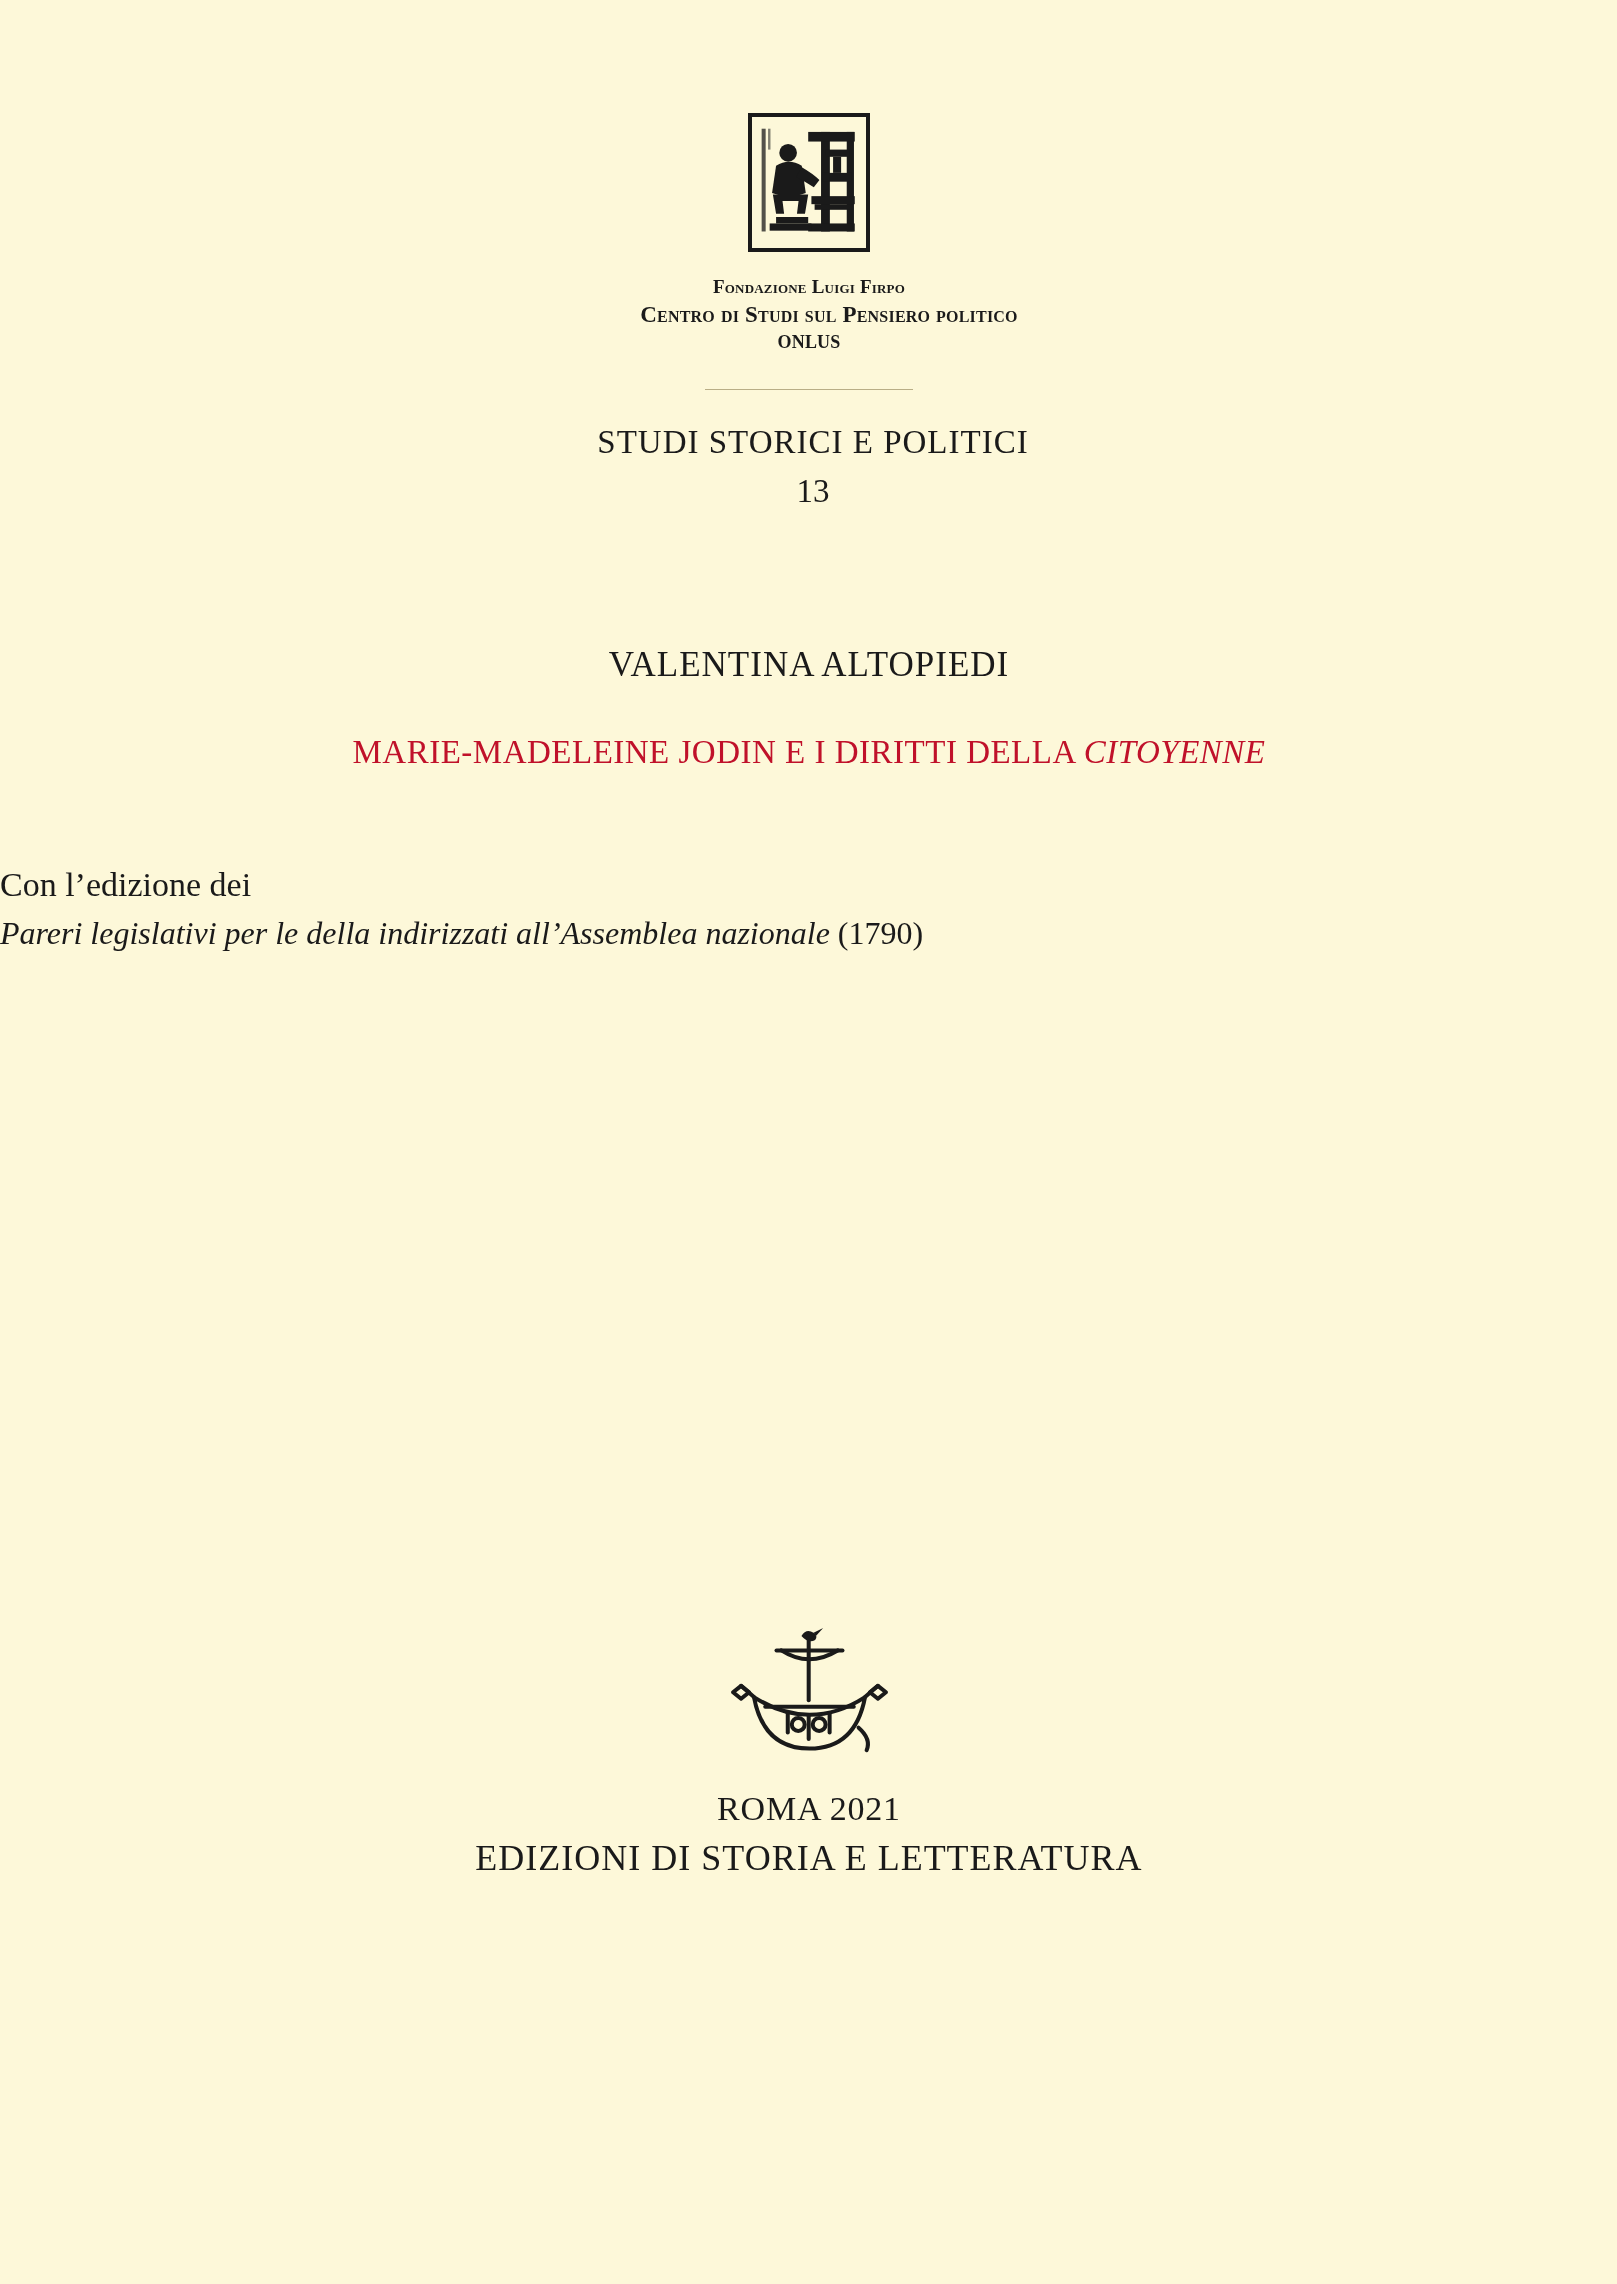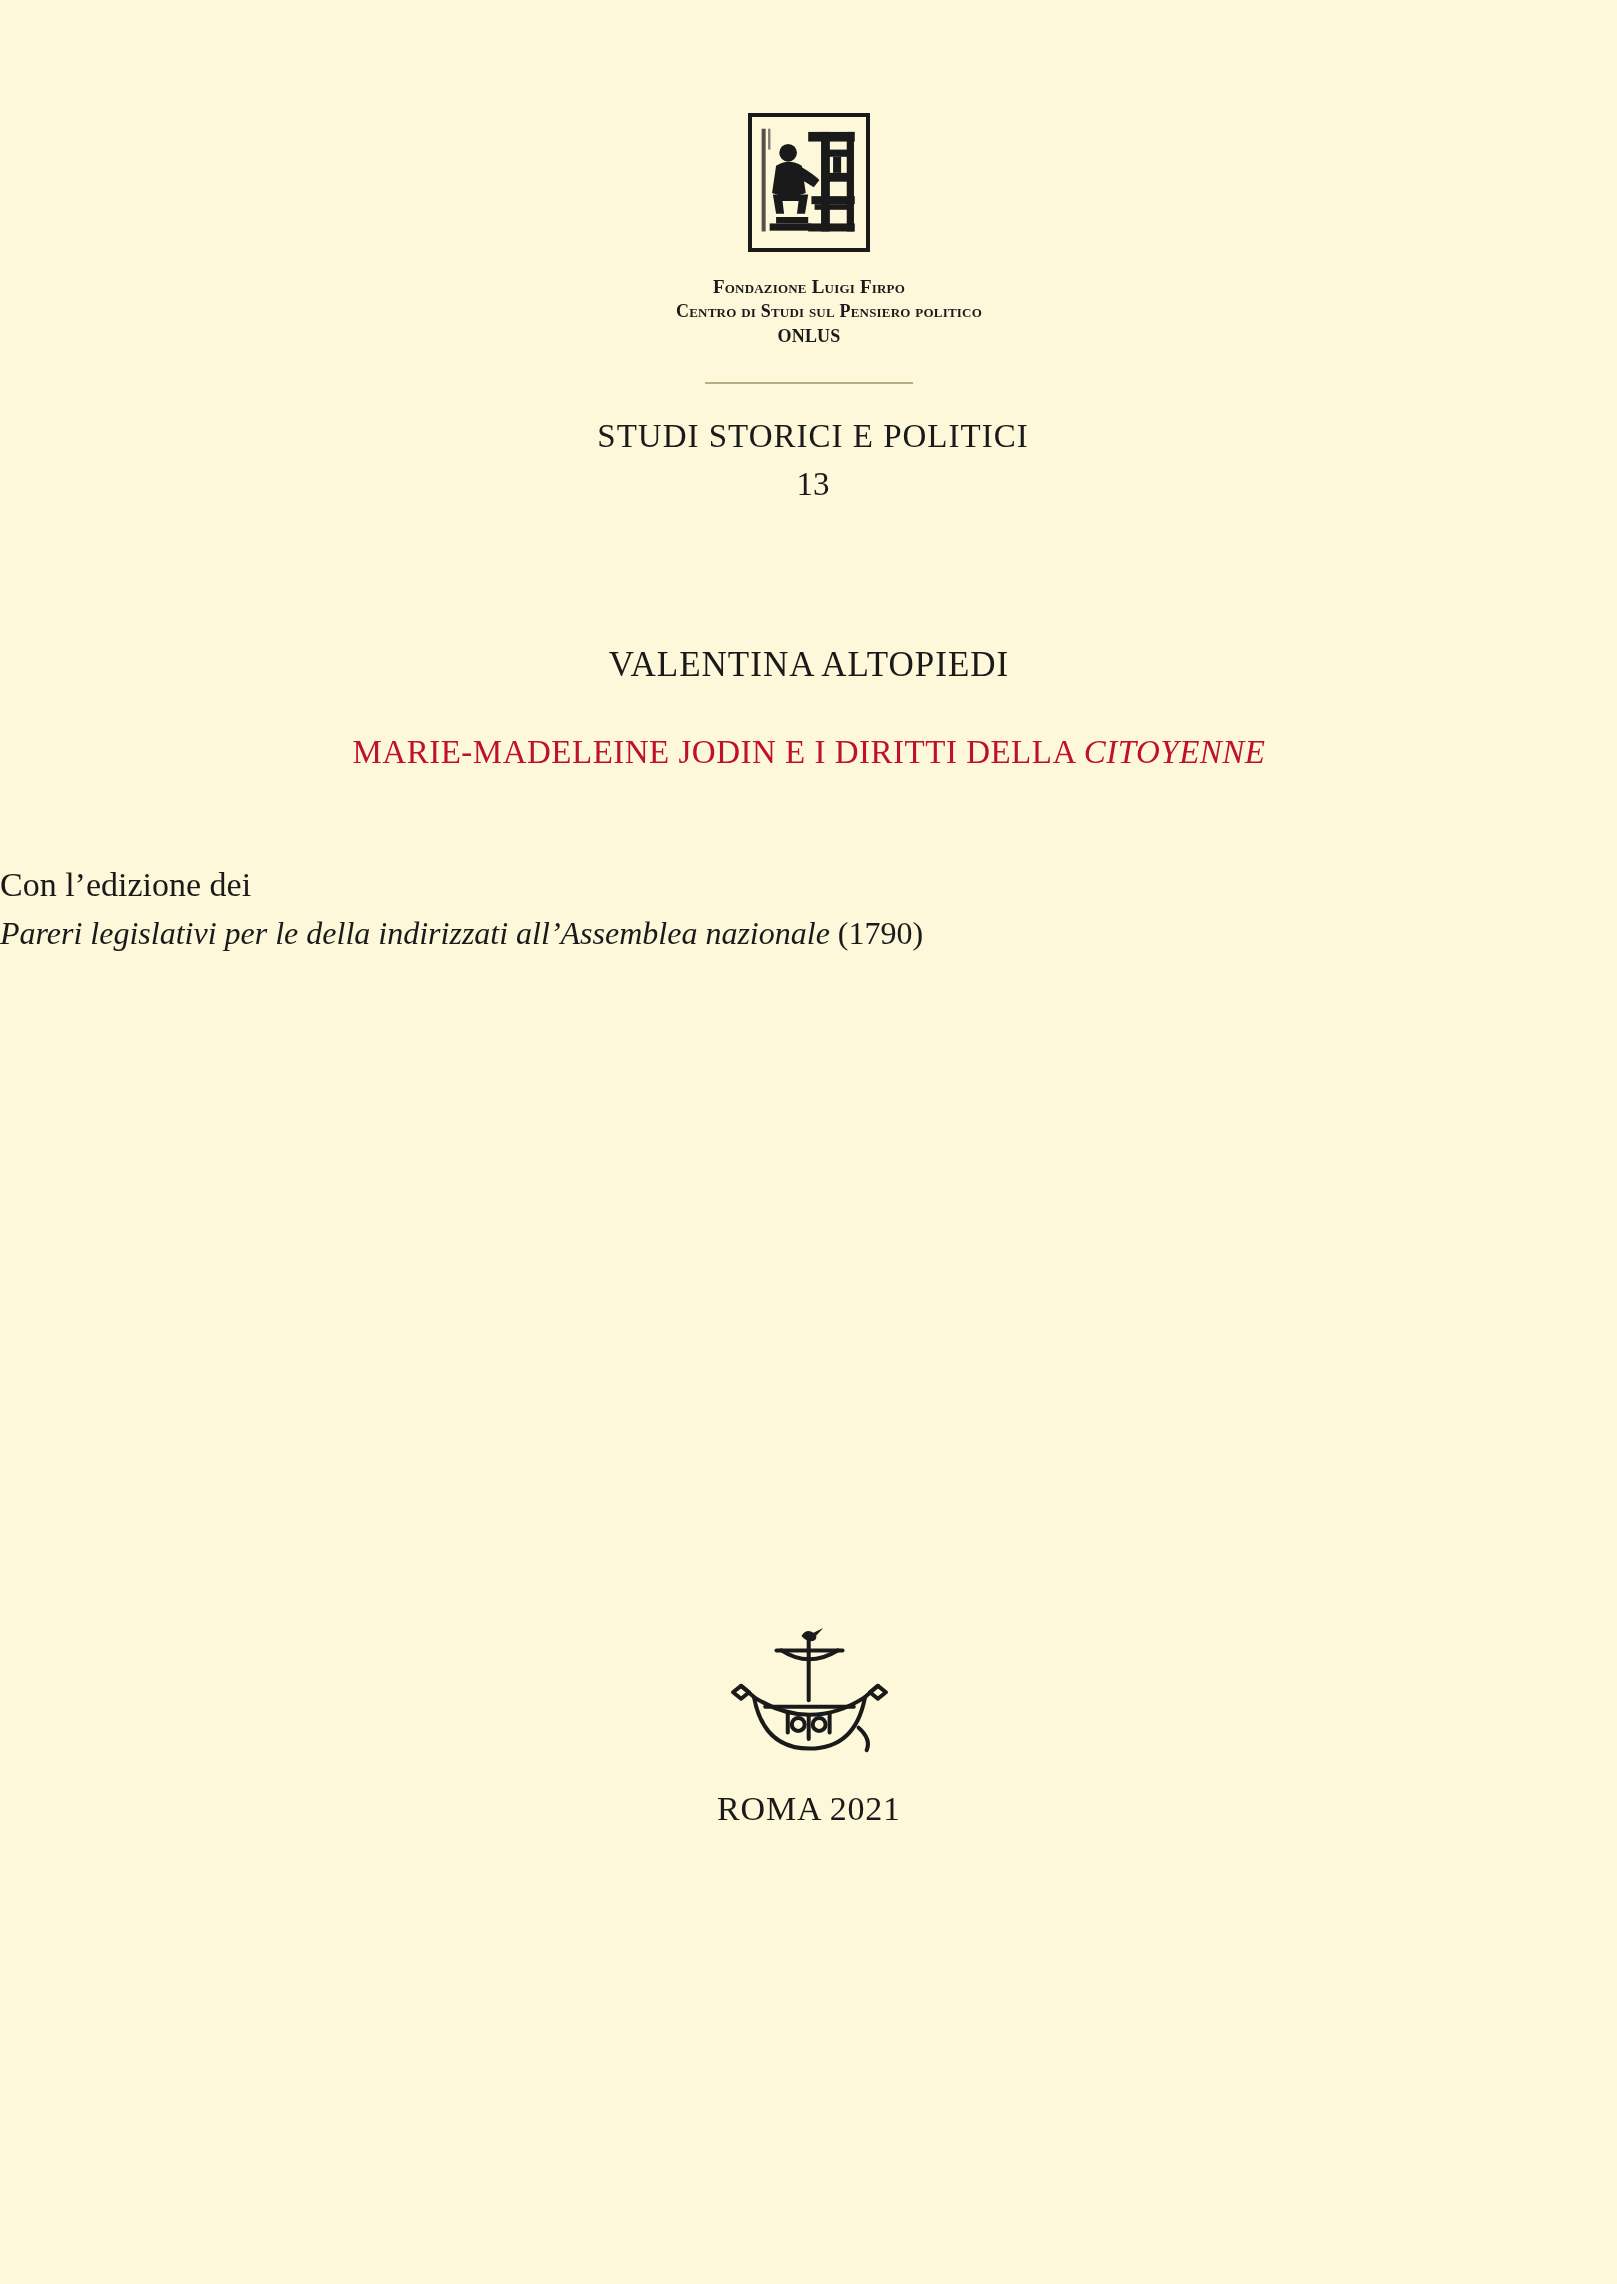--- a/index.html
+++ b/index.html
@@ -45,21 +45,21 @@
     line-height: 1.35;
   }
   .found-line {
     font-family: "Liberation Serif", serif;
     font-weight: bold;
     color: #1a1a1a;
     letter-spacing: 0.2px;
     font-size: 18.5px;
   }
   .found-line.l1 { font-size: 19px; }
-  .found-line.l2 { font-size: 18px; padding-left: 40px; }
+  .found-line.l2 { font-size: 23px; padding-left: 40px; }
   .found-line.l3 { font-size: 18px; }
   .small-caps {
     font-variant: small-caps;
   }
 
   .rule {
     width: 208px;
     height: 1.6px;
     background: #b9ae86;
     margin: 34px auto 0 auto;
@@ -246,16 +246,17 @@
           <path d="M36 92 l-16 -14"></path>
           <path d="M174 92 l16 -14"></path>
           <path d="M20 78 l-10 8 l10 8 l10 -8 z"></path>
           <path d="M190 78 l10 8 l-10 8 l-10 -8 z"></path>
 
           <path d="M166 130 q16 14 10 28"></path>
         </g>
       </svg>
     </div>
     <div class="place-year">Roma 2021</div>
+    <div class="publisher">Edizioni di Storia e Letteratura</div>
   </div>
 
 </div>
 
 
 </body></html>

